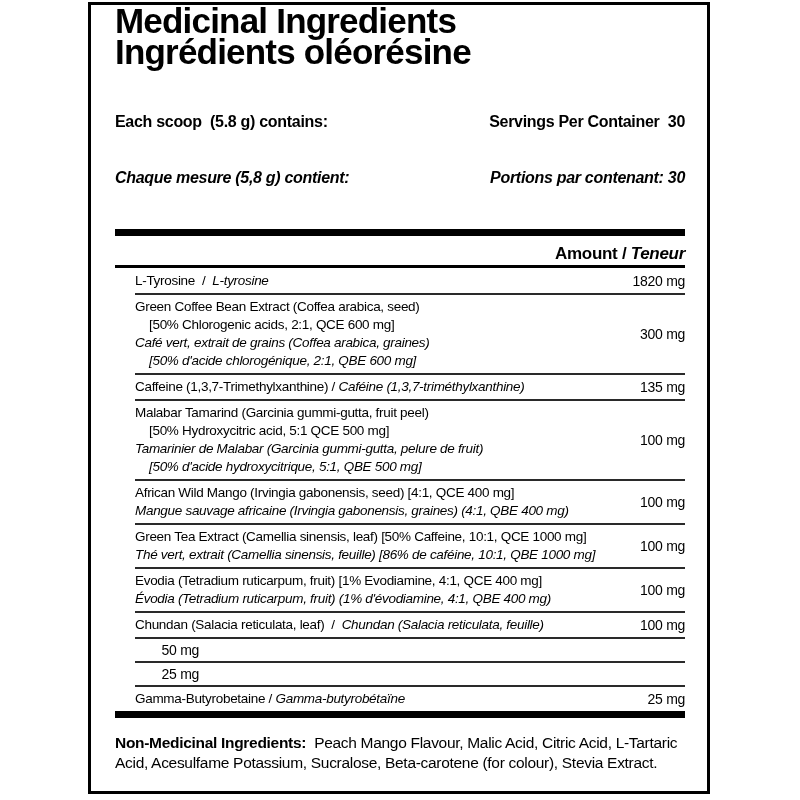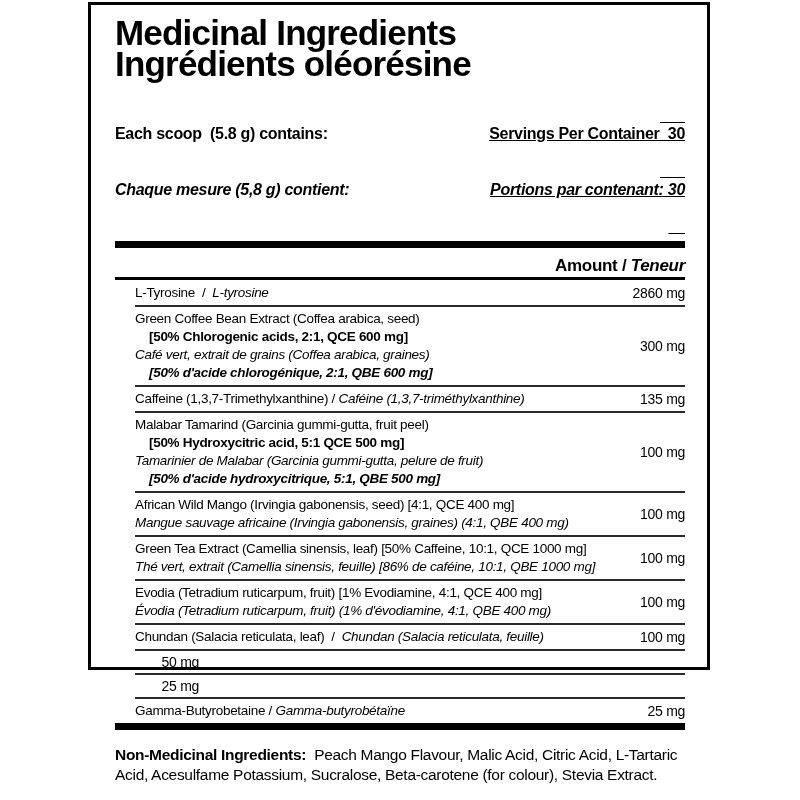--- a/index.html
+++ b/index.html
@@ -6,44 +6,44 @@
     margin: 0; padding: 0;
     width: 800px; height: 800px;
     background: #ffffff;
     color: #000000;
     font-family: "Liberation Sans", sans-serif;
     -webkit-font-smoothing: antialiased;
   }
   .label-box {
     position: absolute;
     left: 88px; top: 2px;
-    width: 622px; height: 668px;
+    width: 622px; height: 792px;
     border: 3px solid #000;
     box-sizing: border-box;
-    padding: 12px 22px 0 24px;
+    padding: 0 22px 0 24px;
     background: #fff;
   }
   .title-block { letter-spacing: -0.8px; }
   .title-line {
     font-size: 35px;
     font-weight: bold;
     line-height: 31px;
     white-space: nowrap;
   }
   .serving-row {
     display: flex;
     justify-content: space-between;
     margin-top: 9px;
     font-weight: bold;
     font-size: 16px;
     line-height: 18.5px;
     white-space: pre-wrap;
     letter-spacing: -0.3px;
   }
-  .serving-col-right { text-align: right; text-decoration: underline; }
+  .serving-col-right { text-align: right; }
   .italic { font-style: italic; }
   .thick-bar { height: 7px; background: #000; margin-top: 5px; }
   .amount-header {
     text-align: right;
     font-weight: bold;
     font-size: 17px;
     margin-top: 9px;
     line-height: 17px;
     letter-spacing: -0.3px;
     white-space: pre;
@@ -57,21 +57,21 @@
     margin-left: 20px;
   }
   .ing-row:last-child { border-bottom: none; justify-content: space-between; }
   .ing-text {
     flex: 1;
     font-size: 13.5px;
     line-height: 18px;
     letter-spacing: -0.3px;
     white-space: pre-wrap;
   }
-  .ing-line.indent { padding-left: 14px; font-weight: bold; }
+  .ing-line.indent { padding-left: 14px; }
   .ing-amt {
     width: 64px;
     text-align: right;
     align-self: center;
     font-size: 14px;
     letter-spacing: -0.3px;
     white-space: nowrap;
   }
   .bottom-bar { height: 7px; background: #000; }
   .nonmed-en {
@@ -106,21 +106,21 @@
 
   <div class="thick-bar"></div>
 
   <div class="amount-header"><span>Amount</span><span> / </span><span class="italic">Teneur</span></div>
 
   <div class="mid-line"></div>
 
   <div class="ing-table">
       <div class="ing-row">
         <div class="ing-text"><div class="ing-line"><span>L-Tyrosine  /  </span><span class="italic">L-tyrosine</span></div></div>
-        <div class="ing-amt">2860 mg</div>
+        <div class="ing-amt">1820 mg</div>
       </div>
       <div class="ing-row">
         <div class="ing-text"><div class="ing-line"><span>Green Coffee Bean Extract (Coffea arabica, seed)</span></div><div class="ing-line indent"><span>[50% Chlorogenic acids, 2:1, QCE 600 mg]</span></div><div class="ing-line"><span class="italic">Café vert, extrait de grains (Coffea arabica, graines)</span></div><div class="ing-line indent"><span class="italic">[50% d'acide chlorogénique, 2:1, QBE 600 mg]</span></div></div>
         <div class="ing-amt">300 mg</div>
       </div>
       <div class="ing-row">
         <div class="ing-text"><div class="ing-line"><span>Caffeine (1,3,7-Trimethylxanthine) / </span><span class="italic">Caféine (1,3,7-triméthylxanthine)</span></div></div>
         <div class="ing-amt">135 mg</div>
       </div>
       <div class="ing-row">

